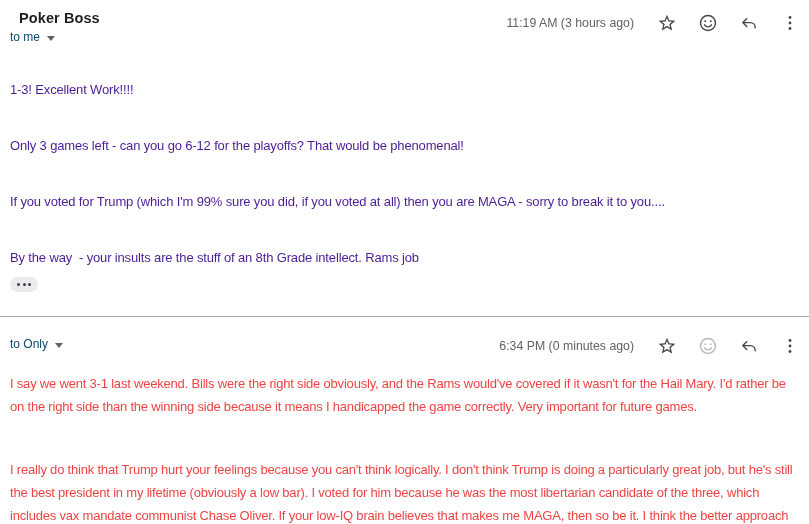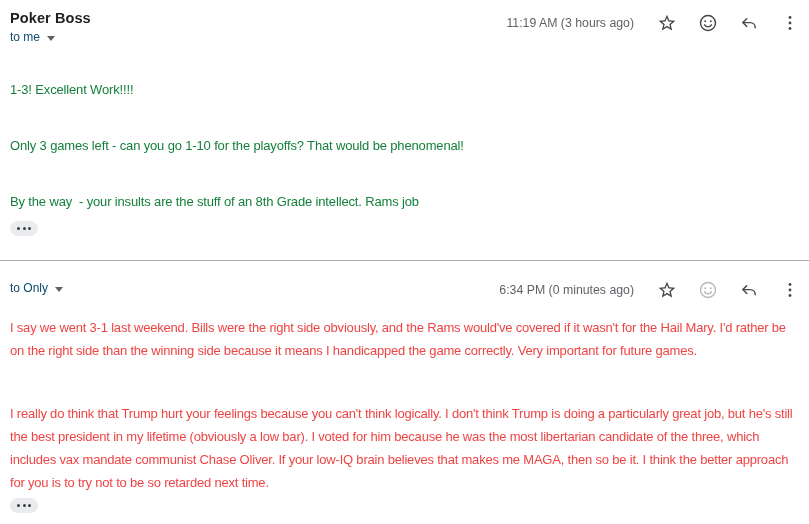--- a/index.html
+++ b/index.html
@@ -9,21 +9,21 @@
     overflow: hidden;
     font-family: "Liberation Sans", "DejaVu Sans", sans-serif;
   }
   .email { padding-left: 10px; padding-right: 9px; }
   .email-1 { padding-top: 10px; }
   .email-2 { padding-top: 16px; }
 
   .msg-header { display: flex; justify-content: space-between; align-items: flex-start; }
   .sender-name {
     font-size: 14.5px; font-weight: bold; color: #1f1f1f;
-    line-height: 16px; letter-spacing: .1px;
+    line-height: 16px; letter-spacing: .1px; margin-left: 9px;
   }
   .recipient-row {
     margin-top: 4px; font-size: 12px; color: #0c4a6e;
     line-height: 14px; display: flex; align-items: center; cursor: pointer;
     width: fit-content;
   }
   .caret-down {
     display: inline-block; margin-left: 7px; margin-top: 2px;
     width: 0; height: 0;
     border-left: 4.5px solid transparent;
@@ -41,21 +41,21 @@
   }
   .icon-btn:first-of-type { margin-left: 0; }
   .icon-btn svg { display: block; }
   .ic { stroke: #444746; fill: none; stroke-width: 1.7; stroke-linecap: round; stroke-linejoin: round; }
   .ic-fill { fill: #444746; }
   .ic-disabled { stroke: #b4b8bb; }
   .ic-fill-disabled { fill: #b4b8bb; }
 
   .msg-body-1 { margin-top: 14px; }
   .msg-body-1 p {
-    font-size: 13px; line-height: 20px; color: #15803d;
+    font-size: 13px; line-height: 20px; color: #4c1d95;
     letter-spacing: -0.15px; white-space: pre-wrap; margin-bottom: 20px; margin-top: 36px;
   }
   .msg-body-1 p:last-child { margin-bottom: 0; }
 
   .msg-body-2 { margin-top: 16px; }
   .msg-body-2 p {
     font-size: 13px; line-height: 23px; color: #ef4444;
     letter-spacing: -0.2px; white-space: pre-wrap; margin-bottom: 15px;
   }
   .msg-body-2 p:last-child { margin-bottom: 0; margin-top: 40px; }
@@ -110,21 +110,22 @@
           <circle class="ic-fill" cx="12" cy="5.4" r="1.7"></circle>
           <circle class="ic-fill" cx="12" cy="12" r="1.7"></circle>
           <circle class="ic-fill" cx="12" cy="18.6" r="1.7"></circle>
         </svg>
       </button>
     </div>
   </div>
 
   <div class="msg-body msg-body-1">
     <p>1-3! Excellent Work!!!!</p>
-    <p>Only 3 games left - can you go 1-10 for the playoffs? That would be phenomenal!</p>
+    <p>Only 3 games left - can you go 6-12 for the playoffs? That would be phenomenal!</p>
+    <p>If you voted for Trump (which I'm 99% sure you did, if you voted at all) then you are MAGA - sorry to break it to you....</p>
     <p>By the way  - your insults are the stuff of an 8th Grade intellect. Rams job</p>
   </div>
 
   <button class="trim-pill">
     <span class="trim-dot"></span>
     <span class="trim-dot"></span>
     <span class="trim-dot"></span>
   </button>
 </section>
 

